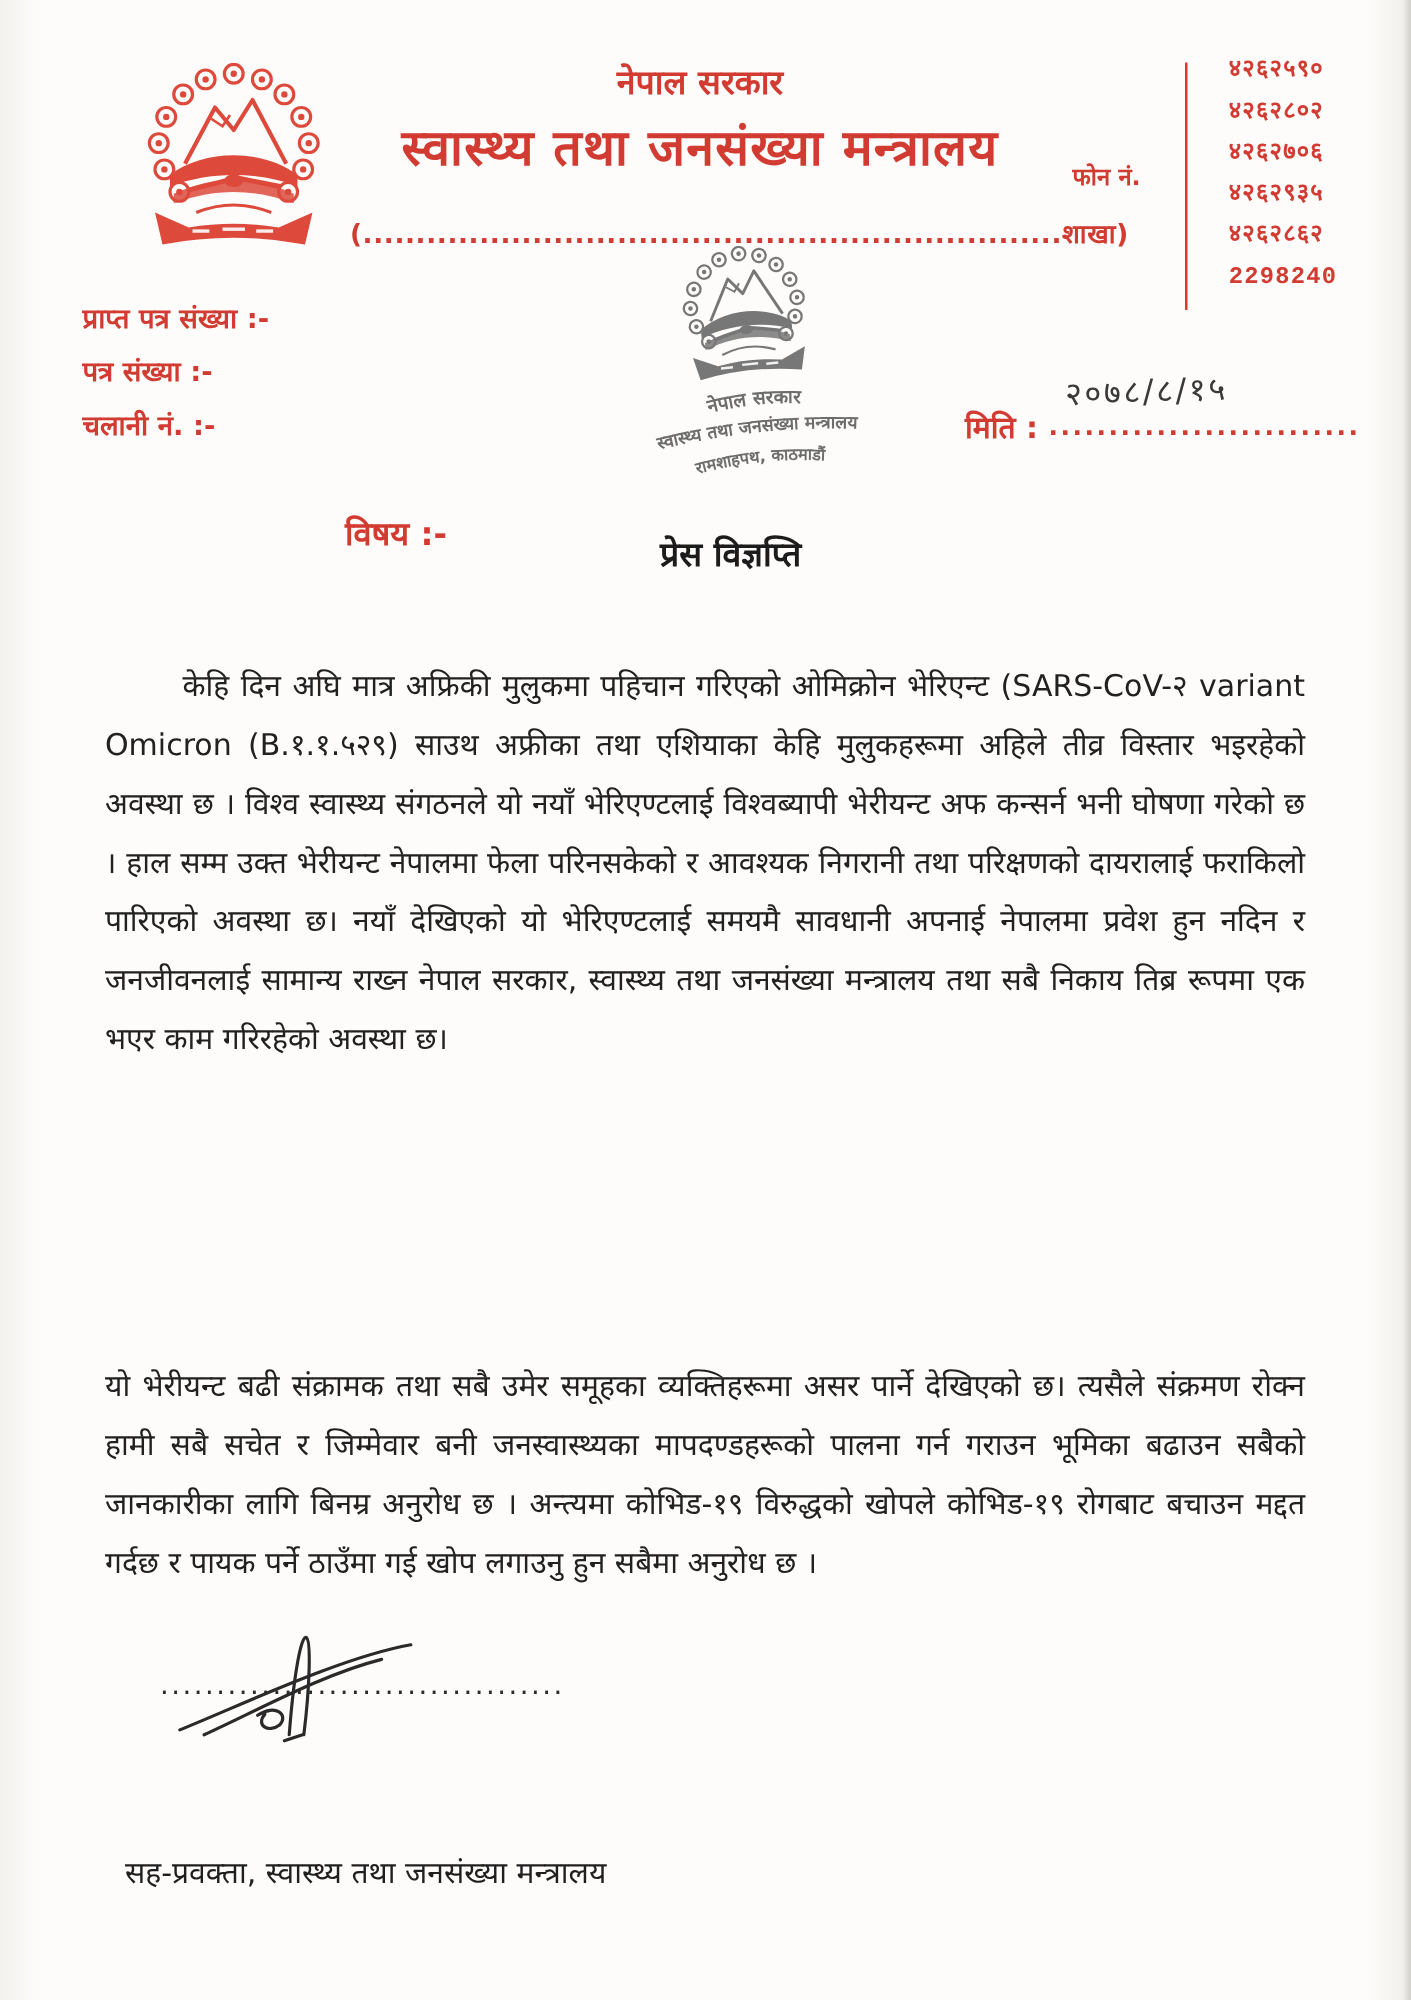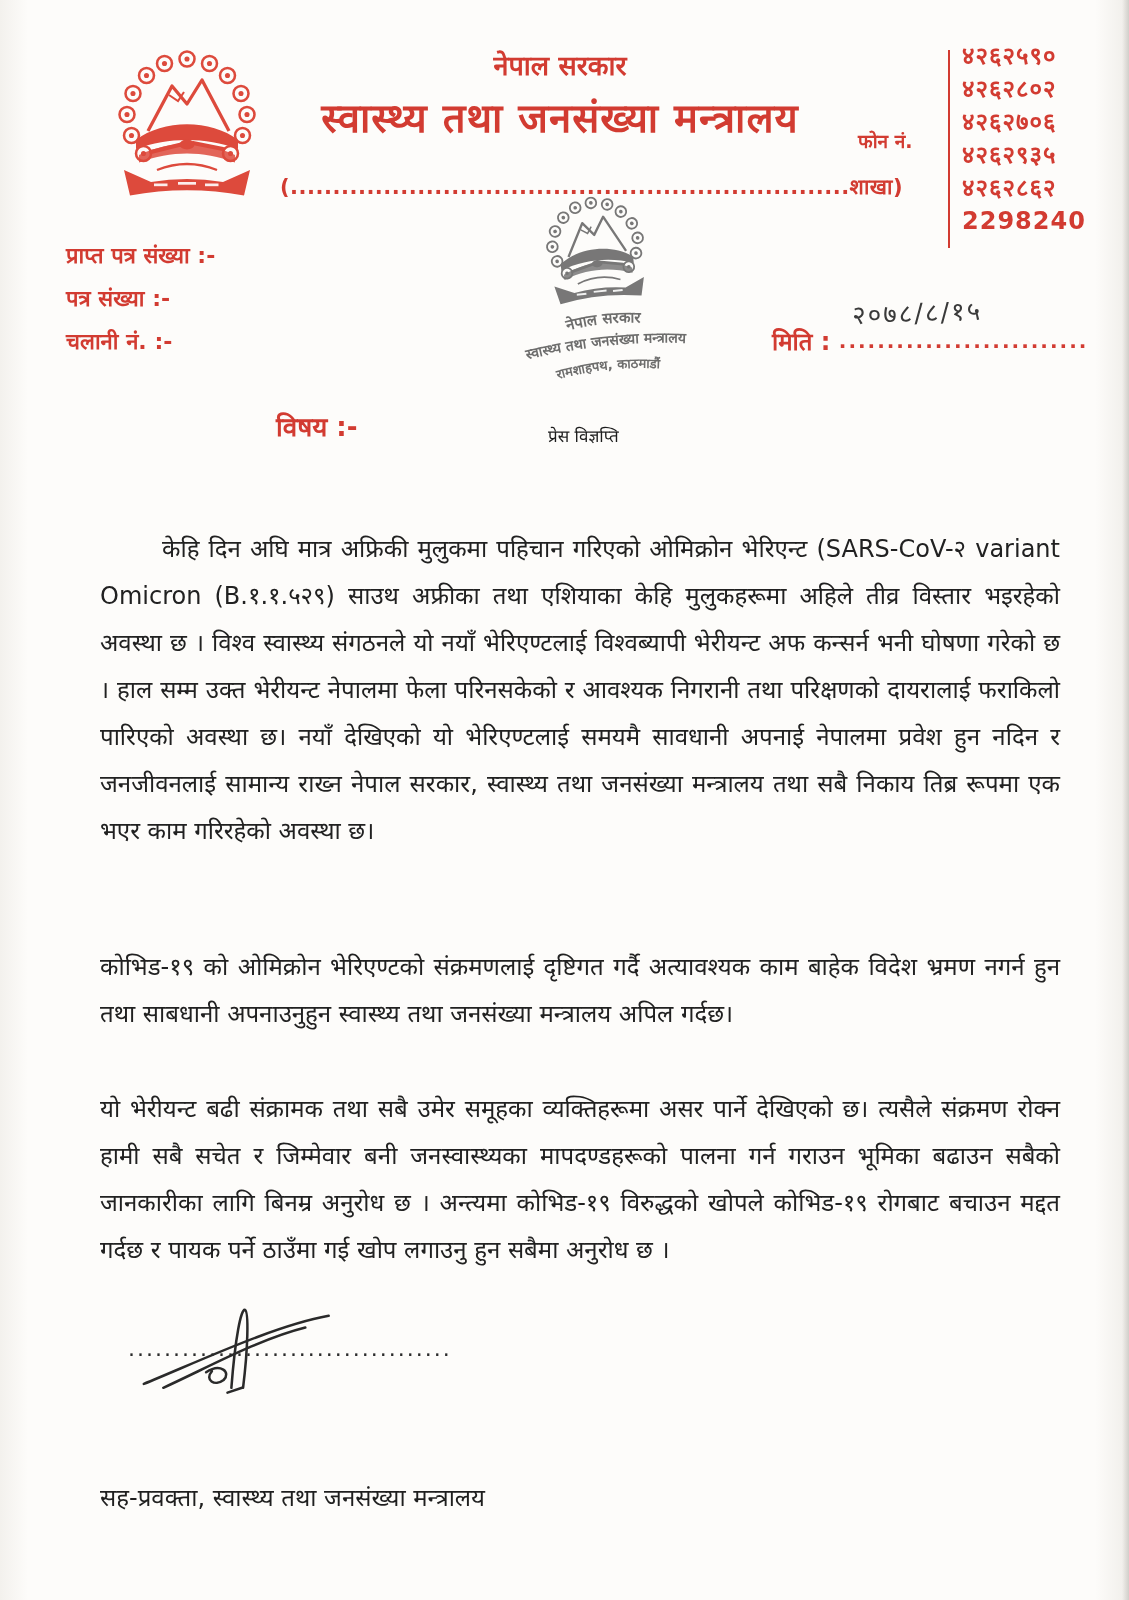--- a/index.html
+++ b/index.html
@@ -15,22 +15,22 @@
 
   
   .emblem-red { position:absolute; left:112px; top:50px; width:150px; height:168px; color:#dd4a3c; }
   .header-center { position:absolute; left:280px; top:46px; width:560px; text-align:center; color:#d23b31; }
   .gov-title { font-size:27px; font-weight:bold; }
   .ministry-title { font-size:40px; font-weight:bold; margin-top:6px; letter-spacing:1px; white-space:nowrap; }
   .branch-line { font-size:21px; font-weight:bold; margin-top:28px; letter-spacing:.5px; }
 
   .phone-label { position:absolute; left:858px; top:128px; font-size:19px; font-weight:bold; color:#d23b31; }
   .phone-divider { position:absolute; left:948px; top:50px; width:2px; height:198px; background:#d23b31; }
-  .phone-list { position:absolute; left:962px; top:40px; font-size:24px; font-weight:bold;
-    color:#d23b31; line-height:33px; letter-spacing:1px; }
+  .phone-list { position:absolute; left:983px; top:40px; font-size:19px; font-weight:bold;
+    color:#d23b31; line-height:33px; letter-spacing:1px;font-family:Liberation Mono, monospace; }
 
   .refs { position:absolute; left:66px; top:234px; font-size:22px; font-weight:bold;
     color:#d23b31; line-height:43px; }
 
   .address { position:absolute; left:766px; top:240px; width:268px; text-align:center;
     color:#d23b31; font-weight:bold; }
   .address-line1 { font-size:24px; }
   .address-line2 { font-size:24px; margin-top:12px; }
   .date-row { position:absolute; left:772px; top:324px; color:#d23b31; font-weight:bold; font-size:24px; white-space:nowrap; }
   .date-dots { font-size:20px; letter-spacing:2px; vertical-align:2px; }
@@ -39,24 +39,24 @@
 
   
   .stamp { position:absolute; left:468px; top:196px; width:264px; height:188px;
     transform:rotate(-6deg); opacity:.82; }
   .stamp-emblem { display:block; margin:0 auto; width:126px; height:120px; color:#5b5b5b; }
   .stamp-text-svg { display:block; width:264px; height:72px; margin-top:-6px; }
   .stamp-text-svg text { fill:#4e4e4e; font-family:"DejaVu Sans","Liberation Sans",sans-serif; font-weight:bold; }
 
   
   .subject-label { position:absolute; left:276px; top:408px; font-size:26px; font-weight:bold; color:#d23b31; }
-  .subject-value { position:absolute; left:548px; top:424px; font-size:17px; color:#1c1c1c; font-weight:400; }
+  .subject-value { position:absolute; left:528px; top:424px; font-size:27px; color:#1c1c1c; font-weight:700; }
 
   
-  .para { position:absolute; left:100px; width:960px; font-size:24px; line-height:47px;
+  .para { position:absolute; left:84px; width:960px; font-size:24px; line-height:47px;
     color:#212121; text-align:justify; }
   .para1 { top:526px; text-indent:62px; }
   .para2 { top:944px; }
   .para3 { top:1086px; }
 
   
   .sig-dots { position:absolute; left:128px; top:1336px; color:#2b2b2b; font-size:22px; letter-spacing:2px; }
   .sig-svg { position:absolute; left:138px; top:1294px; width:214px; height:102px; }
   .sig-name { position:absolute; left:128px; top:1400px; font-size:25px; color:#1f1f1f; font-weight:500; }
   .sig-designation { position:absolute; left:100px; top:1480px; font-size:24px; color:#1f1f1f; font-weight:500;text-align:center; }
@@ -153,21 +153,20 @@
       <text font-size="13" text-anchor="middle">
         <textPath href="#arc3" startOffset="50%">रामशाहपथ, काठमाडौं</textPath>
       </text>
     </svg>
   </div>
 
   <div class="subject-label">विषय :-</div>
   <div class="subject-value">प्रेस विज्ञप्ति</div>
 
   <div class="para para1">केहि दिन अघि मात्र अफ्रिकी मुलुकमा पहिचान गरिएको ओमिक्रोन भेरिएन्ट (SARS-CoV-२ variant Omicron (B.१.१.५२९) साउथ अफ्रीका तथा एशियाका केहि मुलुकहरूमा अहिले तीव्र विस्तार भइरहेको अवस्था छ । विश्व स्वास्थ्य संगठनले यो नयाँ भेरिएण्टलाई विश्वब्यापी भेरीयन्ट अफ कन्सर्न भनी घोषणा गरेको छ ।  हाल सम्म उक्त भेरीयन्ट नेपालमा फेला परिनसकेको र आवश्यक निगरानी तथा परिक्षणको दायरालाई फराकिलो पारिएको अवस्था छ। नयाँ देखिएको यो भेरिएण्टलाई समयमै सावधानी अपनाई नेपालमा प्रवेश हुन नदिन र जनजीवनलाई सामान्य राख्न नेपाल सरकार, स्वास्थ्य तथा जनसंख्या मन्त्रालय तथा सबै निकाय तिब्र रूपमा एक भएर काम गरिरहेको अवस्था छ।</div>
-  <div class="para para2">कोभिड-१९ को ओमिक्रोन भेरिएण्टको संक्रमणलाई दृष्टिगत गर्दै अत्यावश्यक काम बाहेक विदेश भ्रमण नगर्न हुन तथा साबधानी अपनाउनुहुन स्वास्थ्य तथा जनसंख्या मन्त्रालय अपिल गर्दछ।</div>
   <div class="para para3">यो भेरीयन्ट बढी संक्रामक तथा सबै उमेर समूहका व्यक्तिहरूमा असर पार्ने देखिएको छ। त्यसैले संक्रमण रोक्न हामी सबै सचेत र जिम्मेवार बनी जनस्वास्थ्यका मापदण्डहरूको पालना गर्न गराउन भूमिका बढाउन सबैको जानकारीका लागि बिनम्र अनुरोध छ । अन्त्यमा कोभिड-१९ विरुद्धको खोपले कोभिड-१९ रोगबाट बचाउन मद्दत गर्दछ र पायक पर्ने ठाउँमा गई खोप लगाउनु हुन सबैमा अनुरोध छ ।</div>
 
   <div class="sig-dots">....................................</div>
   <svg class="sig-svg" viewBox="0 0 220 100">
     <g fill="none" stroke="#2a2a2a" stroke-width="2.6" stroke-linecap="round">
       <path d="M6 90 C60 68 140 30 196 20"></path>
       <path d="M26 94 C70 74 124 44 172 32"></path>
       <path d="M96 94 C100 42 106 12 110 14 C114 16 113 54 108 94"></path>
       <path d="M70 78 C85 68 96 78 88 86 C79 93 68 86 76 77"></path>
       <path d="M92 99 L107 94"></path>

